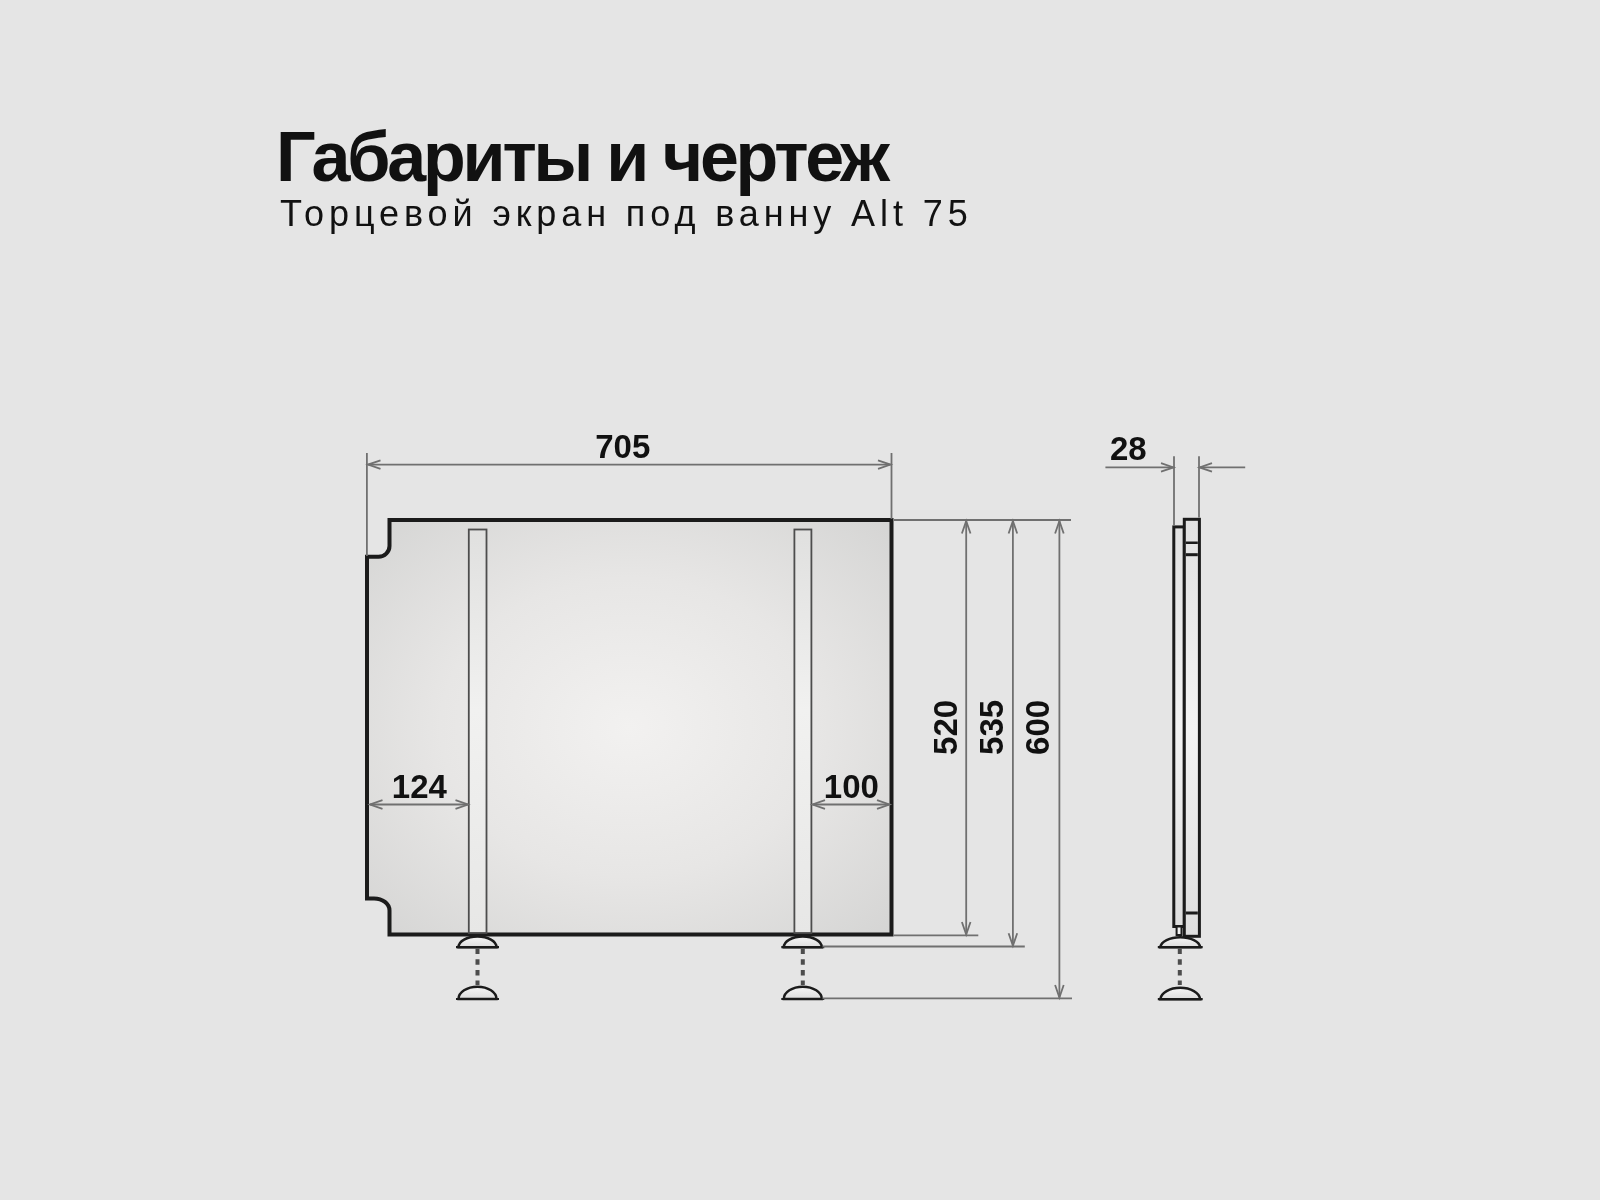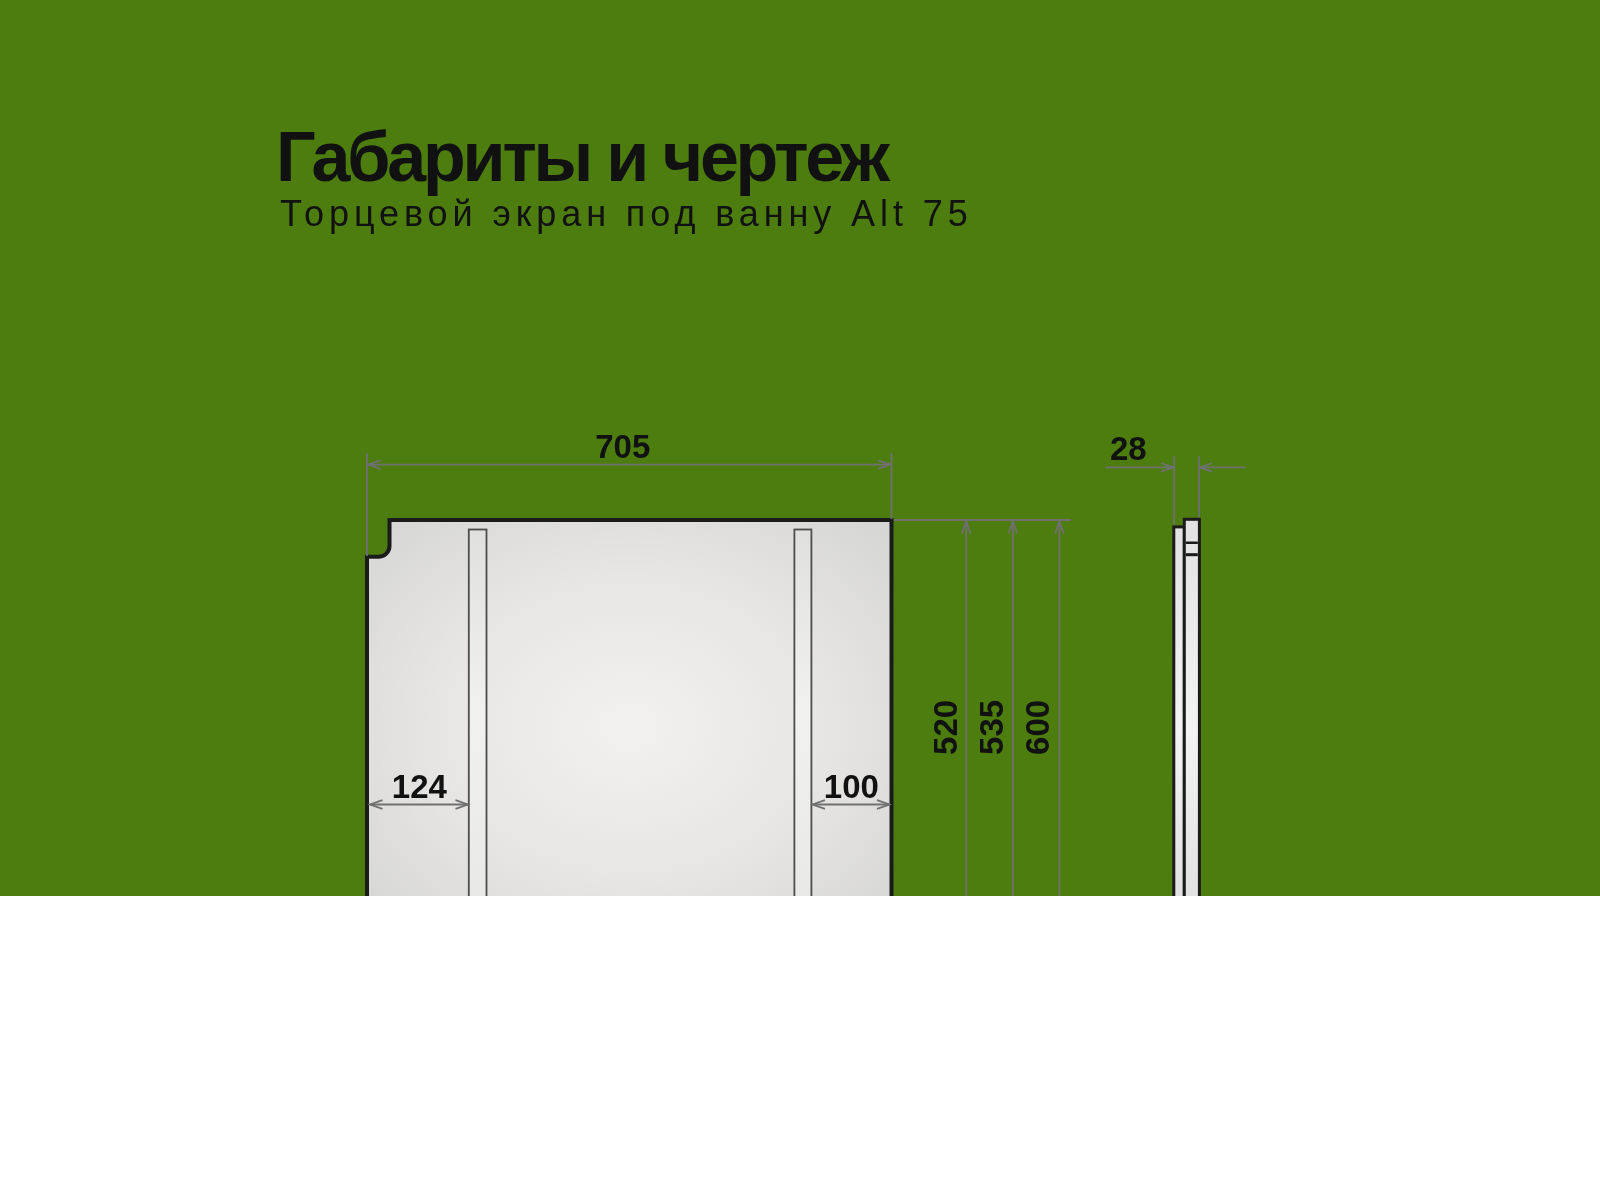--- a/index.html
+++ b/index.html
@@ -1,16 +1,16 @@
 <!DOCTYPE html>
 <html><head>
 <meta charset="utf-8">
 <style>
   html,body{margin:0;padding:0;background:#ffffff;}
-  .page{position:relative;width:1600px;height:896px;background:#4d7c0f;overflow:hidden;
+  .page{position:relative;width:1600px;height:1200px;background:#e5e5e5;overflow:hidden;
         font-family:"Liberation Sans", sans-serif;}
   svg{position:absolute;left:0;top:0;}
   text{font-family:"Liberation Sans", sans-serif;}
 </style>
 </head>
 <body>
 <div class="page">
 <svg width="1600" height="1200" viewBox="0 0 1600 1200">
   <defs>
     <radialGradient id="panelGrad" cx="50%" cy="50%" r="72%">

